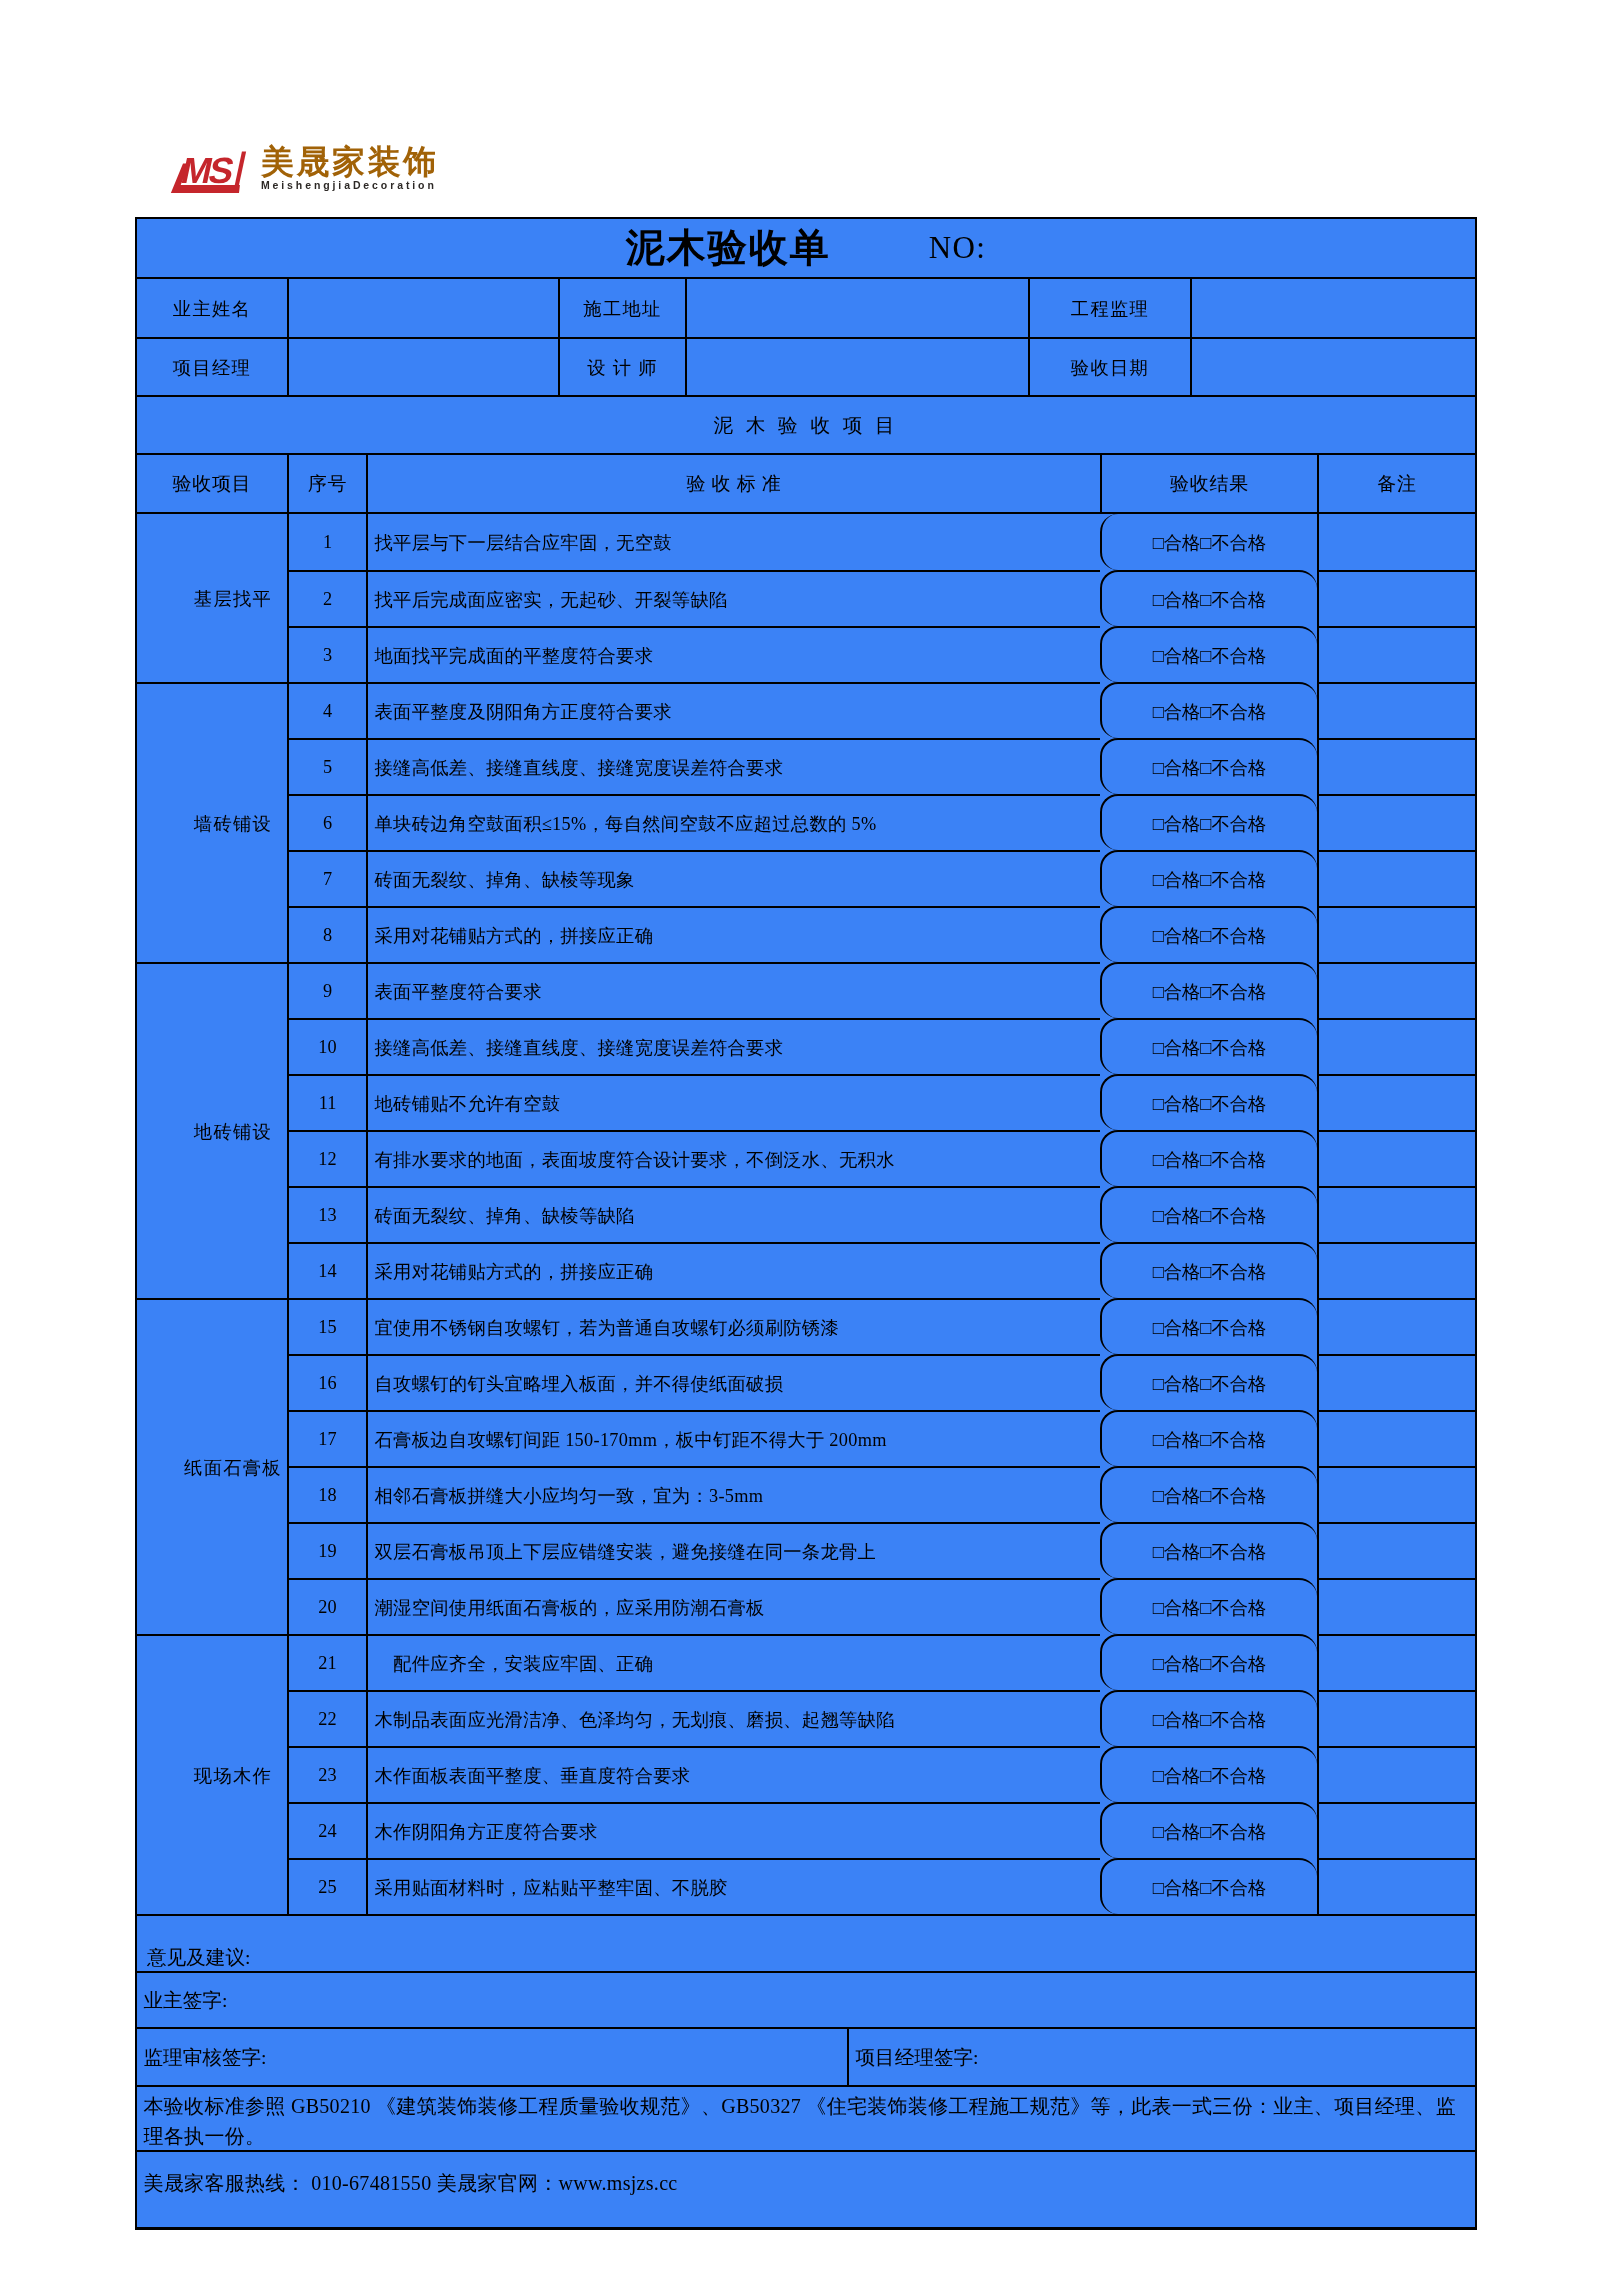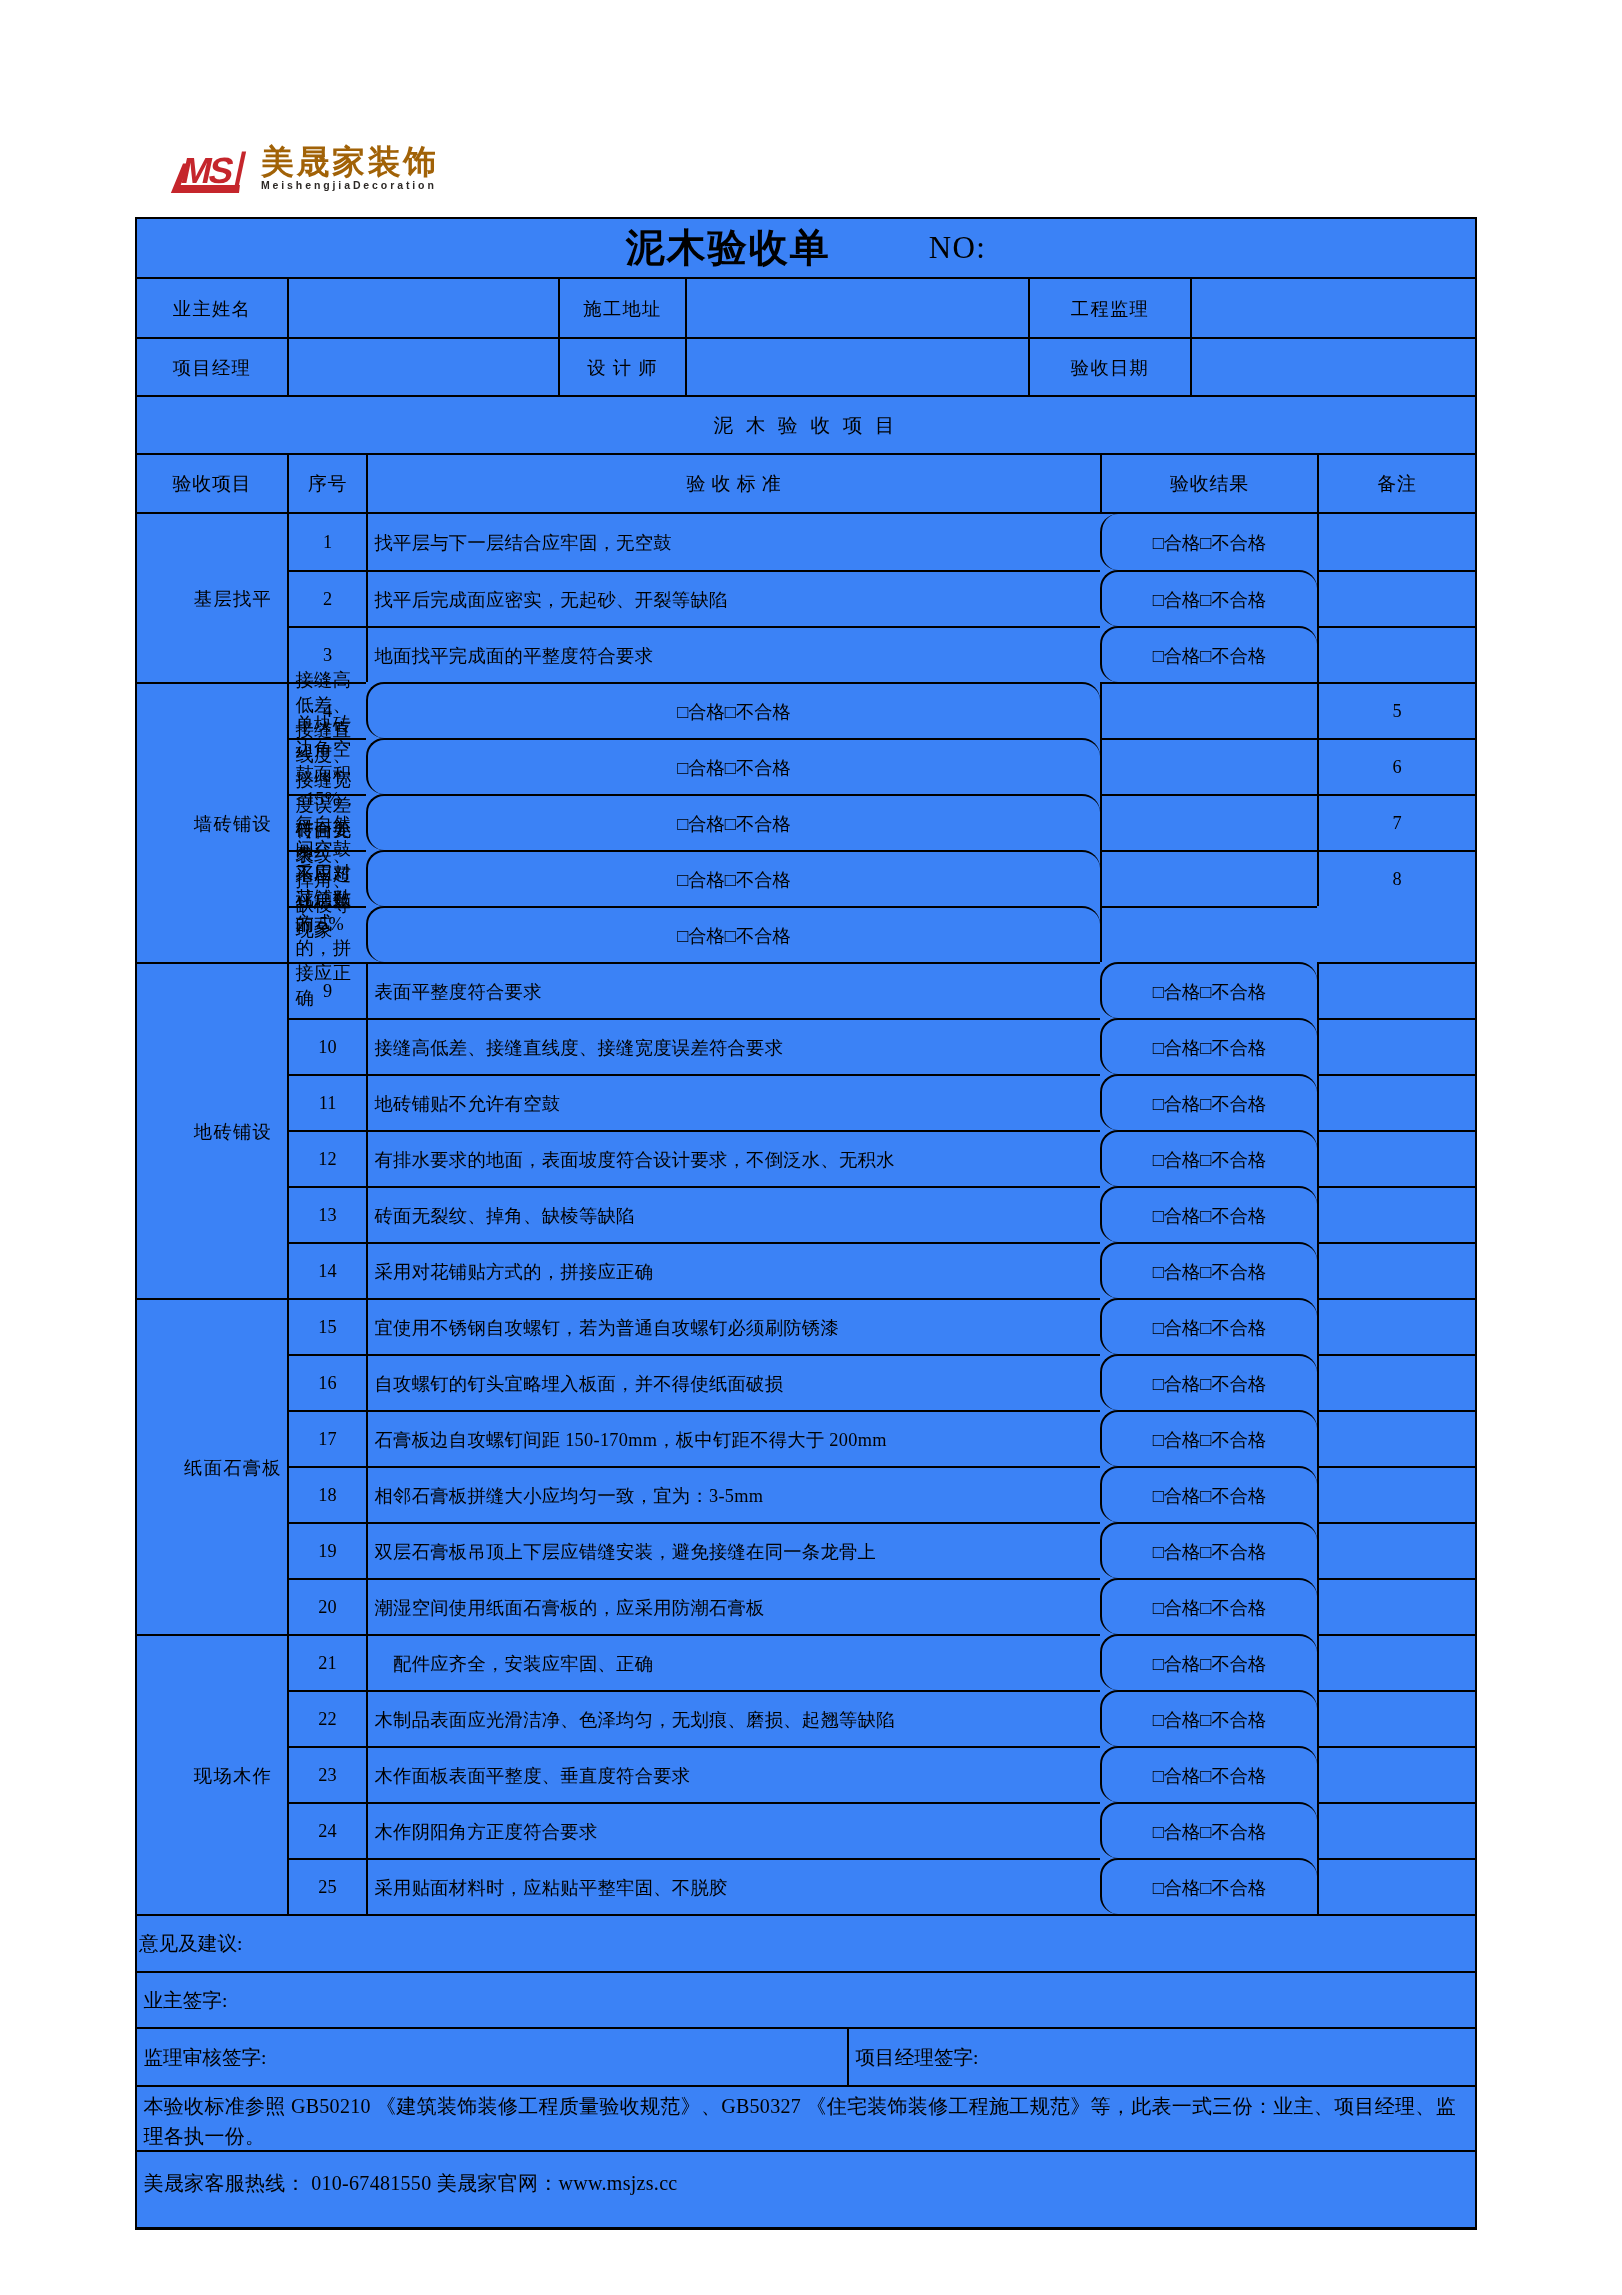--- a/index.html
+++ b/index.html
@@ -47,21 +47,21 @@
                 grid-auto-rows:56px; grid-auto-flow:row; }
   .band-items .cell { font-size:18.3px; }
   .band-items .bt { border-top:2.6px solid #000; }
   .g-cell { justify-content:center; letter-spacing:1.3px;padding-left:42px; }
   .no-cell { justify-content:center; }
   .std-cell { justify-content:flex-start; padding:0 5.2px 0 6.5px; letter-spacing:0.3px; }
   .res-cell { justify-content:center;border-radius:18px; }
   .rem-cell { }
 
   
-  .band-suggest { height:57px; display:flex; align-items:center; padding-left:2px; font-size:19.6px; }
+  .band-suggest { height:57px; display:flex; align-items:flex-end; padding-left:10px; font-size:19.6px; }
   .band-owner   { height:56px; display:flex; align-items:center; padding-left:6.5px; font-size:19.6px; }
   .band-sign { display:grid; grid-template-columns:710px 1fr; height:58px; }
   .band-sign .cell { font-size:19.6px; padding-left:6.5px; }
   .band-note { height:65px; padding:3.9px 7.9px 0 6.5px; font-size:20px; line-height:30px; letter-spacing:0.3px; }
   .band-service { height:65px; display:flex; align-items:center; padding-left:6.5px; font-size:20px; letter-spacing:0.3px; }
 </style>
 </head>
 <body>
 
 <div class="page">
@@ -124,20 +124,21 @@
         <div class="cell no-cell vl bt">2</div>
         <div class="cell std-cell vl bt">找平后完成面应密实，无起砂、开裂等缺陷</div>
         <div class="cell res-cell vl bt">□合格□不合格</div>
         <div class="cell rem-cell vl bt"></div>
         <div class="cell no-cell vl bt">3</div>
         <div class="cell std-cell vl bt">地面找平完成面的平整度符合要求</div>
         <div class="cell res-cell vl bt">□合格□不合格</div>
         <div class="cell rem-cell vl bt"></div>
         <div class="cell g-cell bt" style="grid-area: span 5 / 1;">墙砖铺设</div>
         <div class="cell no-cell vl bt">4</div>
+        <div class="cell std-cell vl bt">表面平整度及阴阳角方正度符合要求</div>
         <div class="cell res-cell vl bt">□合格□不合格</div>
         <div class="cell rem-cell vl bt"></div>
         <div class="cell no-cell vl bt">5</div>
         <div class="cell std-cell vl bt">接缝高低差、接缝直线度、接缝宽度误差符合要求</div>
         <div class="cell res-cell vl bt">□合格□不合格</div>
         <div class="cell rem-cell vl bt"></div>
         <div class="cell no-cell vl bt">6</div>
         <div class="cell std-cell vl bt">单块砖边角空鼓面积≤15%，每自然间空鼓不应超过总数的 5%</div>
         <div class="cell res-cell vl bt">□合格□不合格</div>
         <div class="cell rem-cell vl bt"></div>

